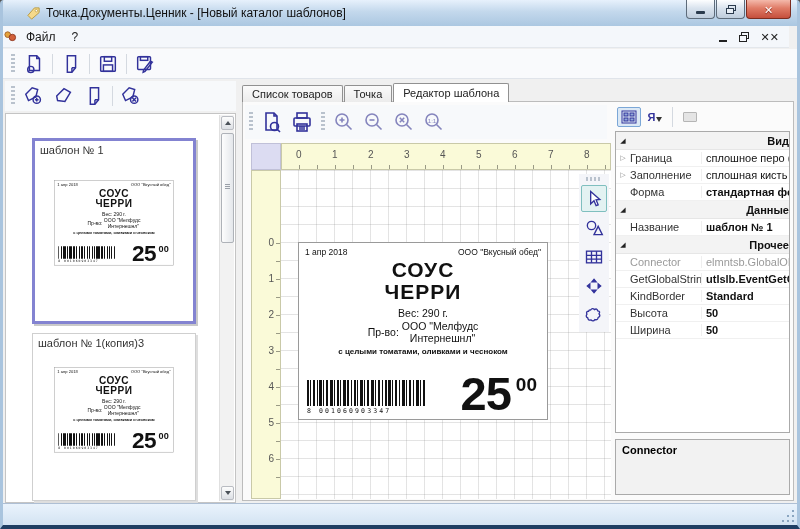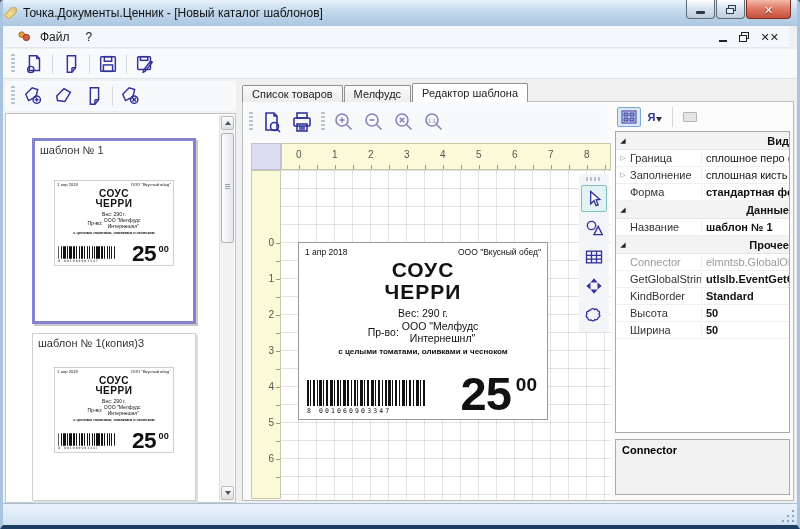--- a/index.html
+++ b/index.html
@@ -2,33 +2,33 @@
 <html><head>
 <meta charset="utf-8">
 <style>
   html,body{margin:0;padding:0;background:#555;font-family:"Liberation Sans","DejaVu Sans",sans-serif;}
   *{box-sizing:border-box;}
   .window{position:relative;width:800px;height:529px;background:#f0f0f0;
     border-left:3px solid #a9c4de;border-right:3px solid #a9c4de;border-bottom:4px solid #1f3e63;
     border-radius:4px 4px 0 0;overflow:hidden;}
   
   .titlebar{position:absolute;left:0;top:0;right:0;height:26px;
-    background:linear-gradient(#e7f1fc,#c3d8ec 45%,#abc7e1);display:flex;align-items:center;padding-left:0;}
+    background:linear-gradient(#e7f1fc,#c3d8ec 45%,#abc7e1);display:flex;align-items:center;padding-left:23px;}
   .title-text{font-size:12px;color:#111;margin-left:5px;white-space:nowrap;}
   .tag-logo{width:15px;height:15px;}
   .win-btns{position:absolute;right:6px;top:0;display:flex;}
   .wbtn{height:19px;border:1px solid #5d6b7a;border-top:none;display:flex;align-items:center;justify-content:center;
     border-radius:0 0 4px 4px;margin-left:1px;}
   .wbtn.min,.wbtn.max{width:29px;background:linear-gradient(#fdfeff,#d9e3ee 45%,#bfcddc);}
   .wbtn.close{width:45px;background:linear-gradient(#f4b9ab,#e07c67 45%,#c54f3c);border-color:#7c2d20;}
   .glyph-min{display:block;width:9px;height:3px;background:#2b3b4d;border-radius:1px;margin-top:6px;}
   .glyph-close::before{content:"✕";color:#fff;font-size:11px;font-weight:bold;text-shadow:0 1px 1px #7c2016;}
   
   .menubar{position:absolute;left:0;top:26px;right:8px;height:22px;background:#f4f7fb;border-bottom:1px solid #e3e7ec;
-    display:flex;align-items:center;padding-left:14px;}
+    display:flex;align-items:center;padding-left:0;}
   .menu-item{font-size:12px;color:#1a1a1a;padding:2px 8px;}
   .mdi-btns{position:absolute;right:10px;top:0;height:22px;display:flex;align-items:center;gap:12px;}
   .mdi{font-size:12px;color:#222;line-height:1;}
   .mdi-min{width:8px;height:2px;background:#222;margin-top:7px;}
   .mdi-close::before{content:"✕";font-weight:bold;font-size:11px;}
   
   .toolbar-main{position:absolute;left:0;top:49px;right:0;height:30px;background:#f9fafc;border-bottom:1px solid #e0e4ea;
     display:flex;align-items:center;padding-left:4px;}
   .grip-v{width:4px;height:20px;margin:0 4px;background:repeating-linear-gradient(to bottom,#b9c2cd 0 2px,transparent 2px 4px);}
   .tbtn{width:30px;height:26px;display:flex;align-items:center;justify-content:center;border-radius:3px;}
@@ -392,21 +392,21 @@
         <div class="vs-thumb"></div>
         <div class="vs-btn vs-down">
             <span class="arr-down"></span>
           </div>
       </div>
     </div>
   </div>
 
   <div class="tabs">
     <div class="tab">Список товаров</div>
-    <div class="tab">Мелфудс</div>
+    <div class="tab">Точка</div>
     <div class="tab active">Редактор шаблона</div>
   </div>
 
   <div class="tabpage">
 
     <div class="editor-toolbar">
       <div class="grip-v"></div>
       <div class="tbtn">
         <svg width="24" height="24" viewBox="0 0 24 24" class="nav-ic">
             <path d="M6,3 h8 l3,3 v14 h-11 z"></path>

